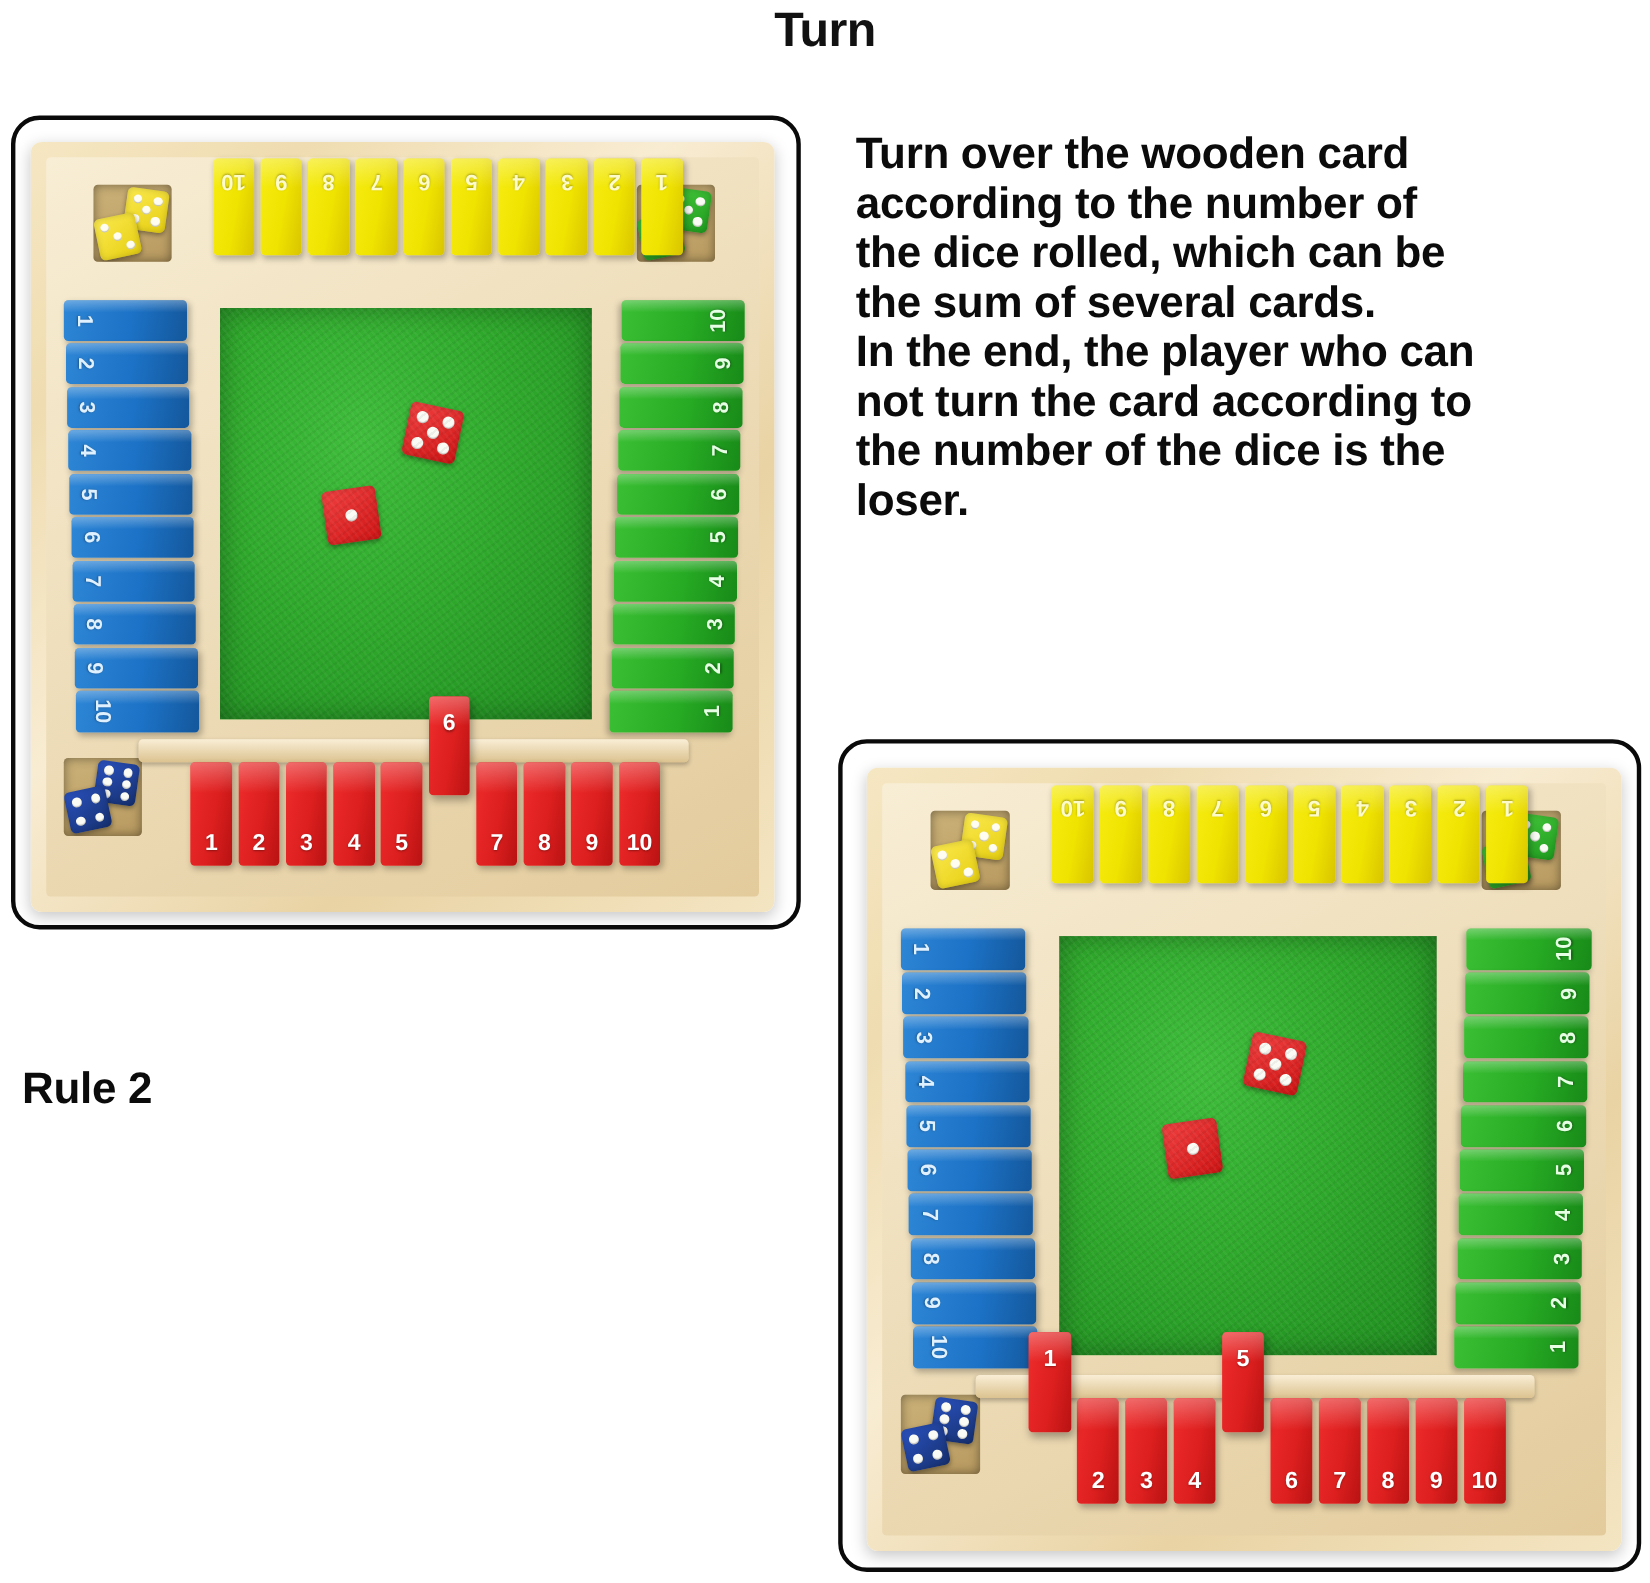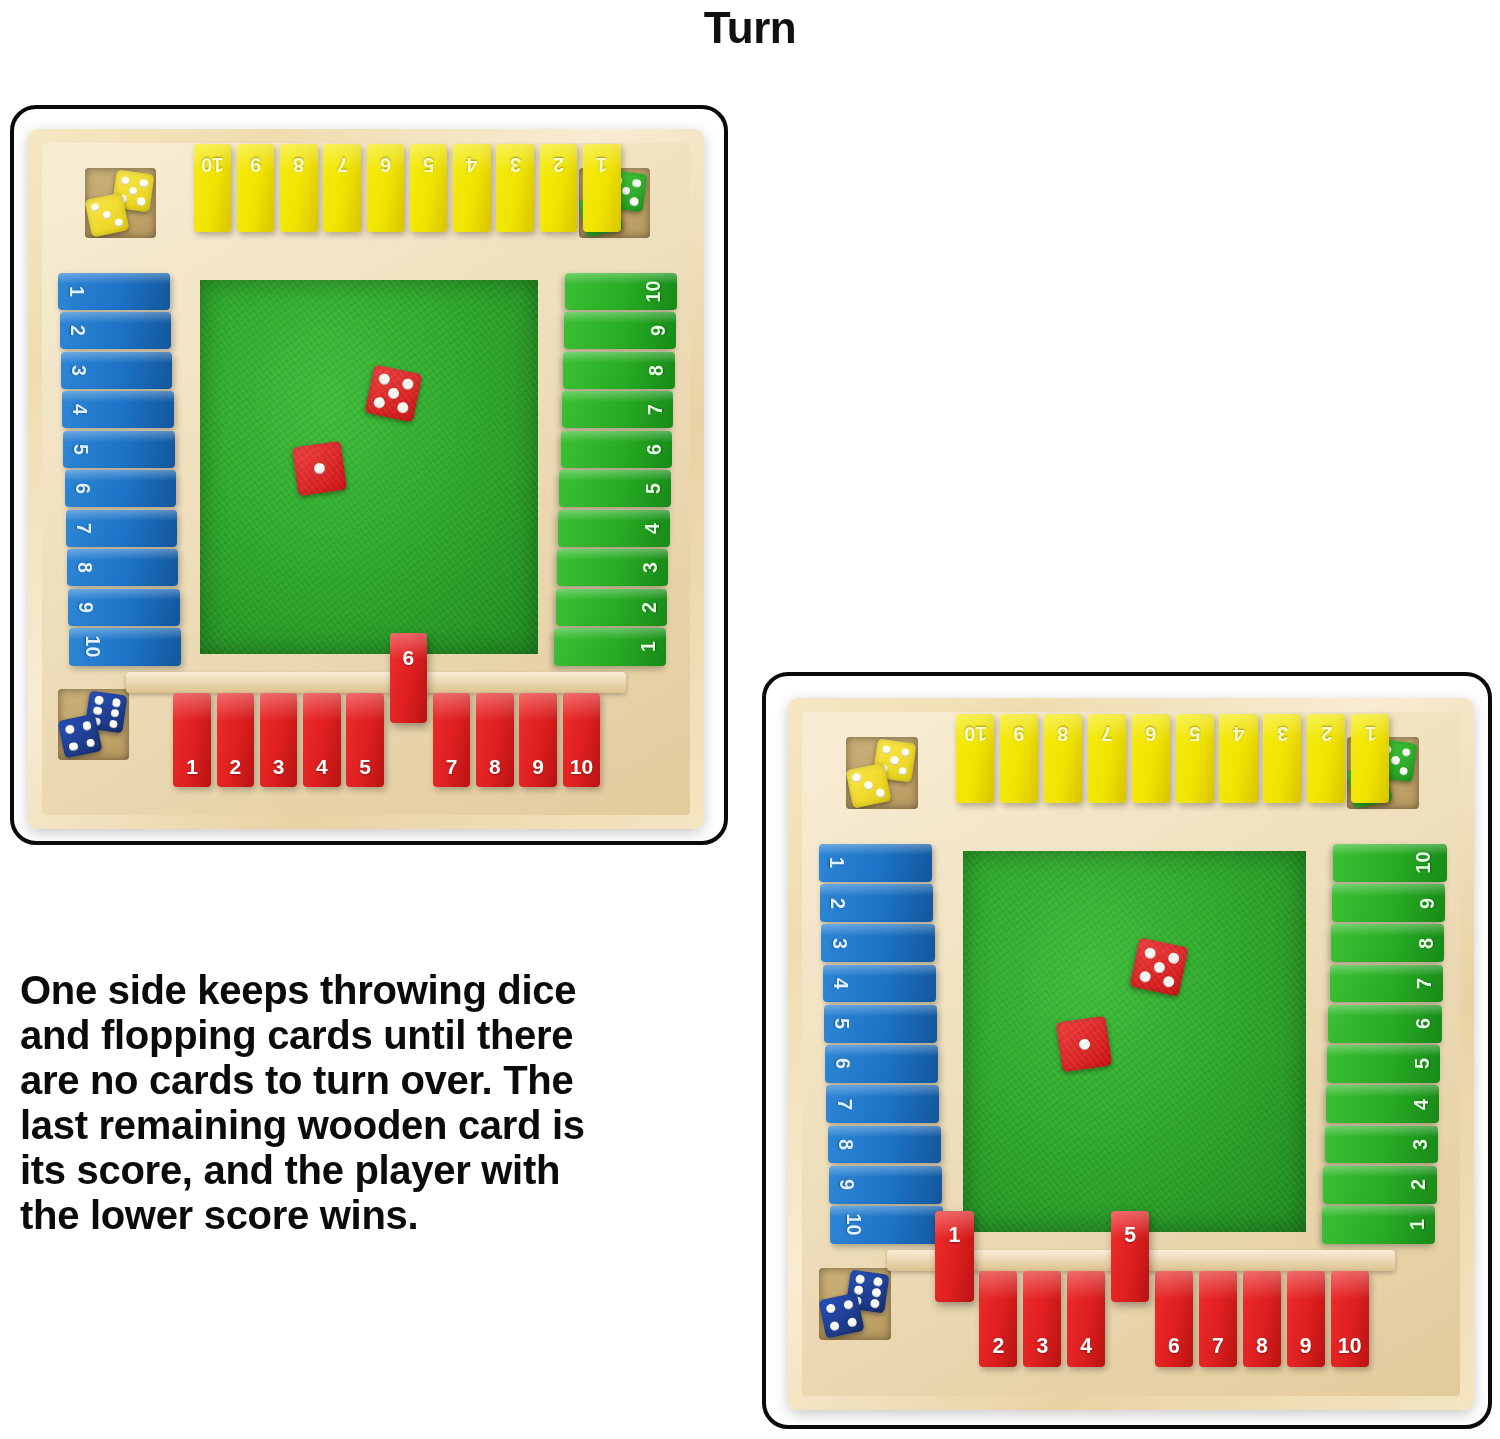--- a/index.html
+++ b/index.html
@@ -515,22 +515,25 @@
       <div class="tile red" style="left: 498.722px; top: 573.16px; width: 38.073px; height: 96.12px; font-size: 21.266px; align-items: flex-end; padding-bottom: 8.544px; box-shadow: rgba(0, 0, 0, 0.28) 2px 3px 6px;">
         <span class="num">9</span>
       </div>
       <div class="tile red" style="left: 542.626px; top: 573.16px; width: 38.073px; height: 96.12px; font-size: 21.266px; align-items: flex-end; padding-bottom: 8.544px; box-shadow: rgba(0, 0, 0, 0.28) 2px 3px 6px;">
         <span class="num">10</span>
       </div>
     </div>
 </div>
 
 <div class="rule-block" id="rule-1">
+  <span class="rule-body">Turn over the wooden card
+according to the number of
+the dice rolled, which can be
+the sum of several cards.
+In the end, the player who can
+not turn the card according to
+ the number of the dice is the
+loser.</span>
 </div>
 
 <div class="rule-block" id="rule-2">
-  <span class="rule-body">One side keeps throwing dice
-and flopping cards until there
-are no cards to turn over. The
-last remaining wooden card is
-its score, and the player with
-the lower score wins.</span>
+  <span class="rule-heading">Rule 2</span>
 </div>
 
 </body></html>

